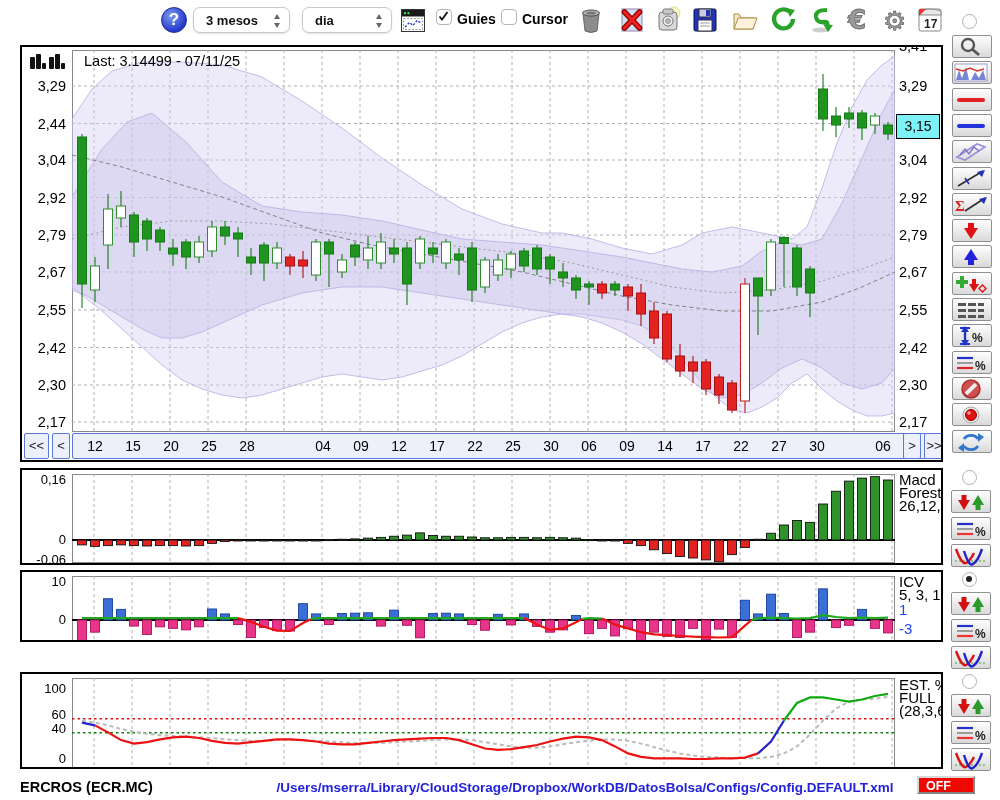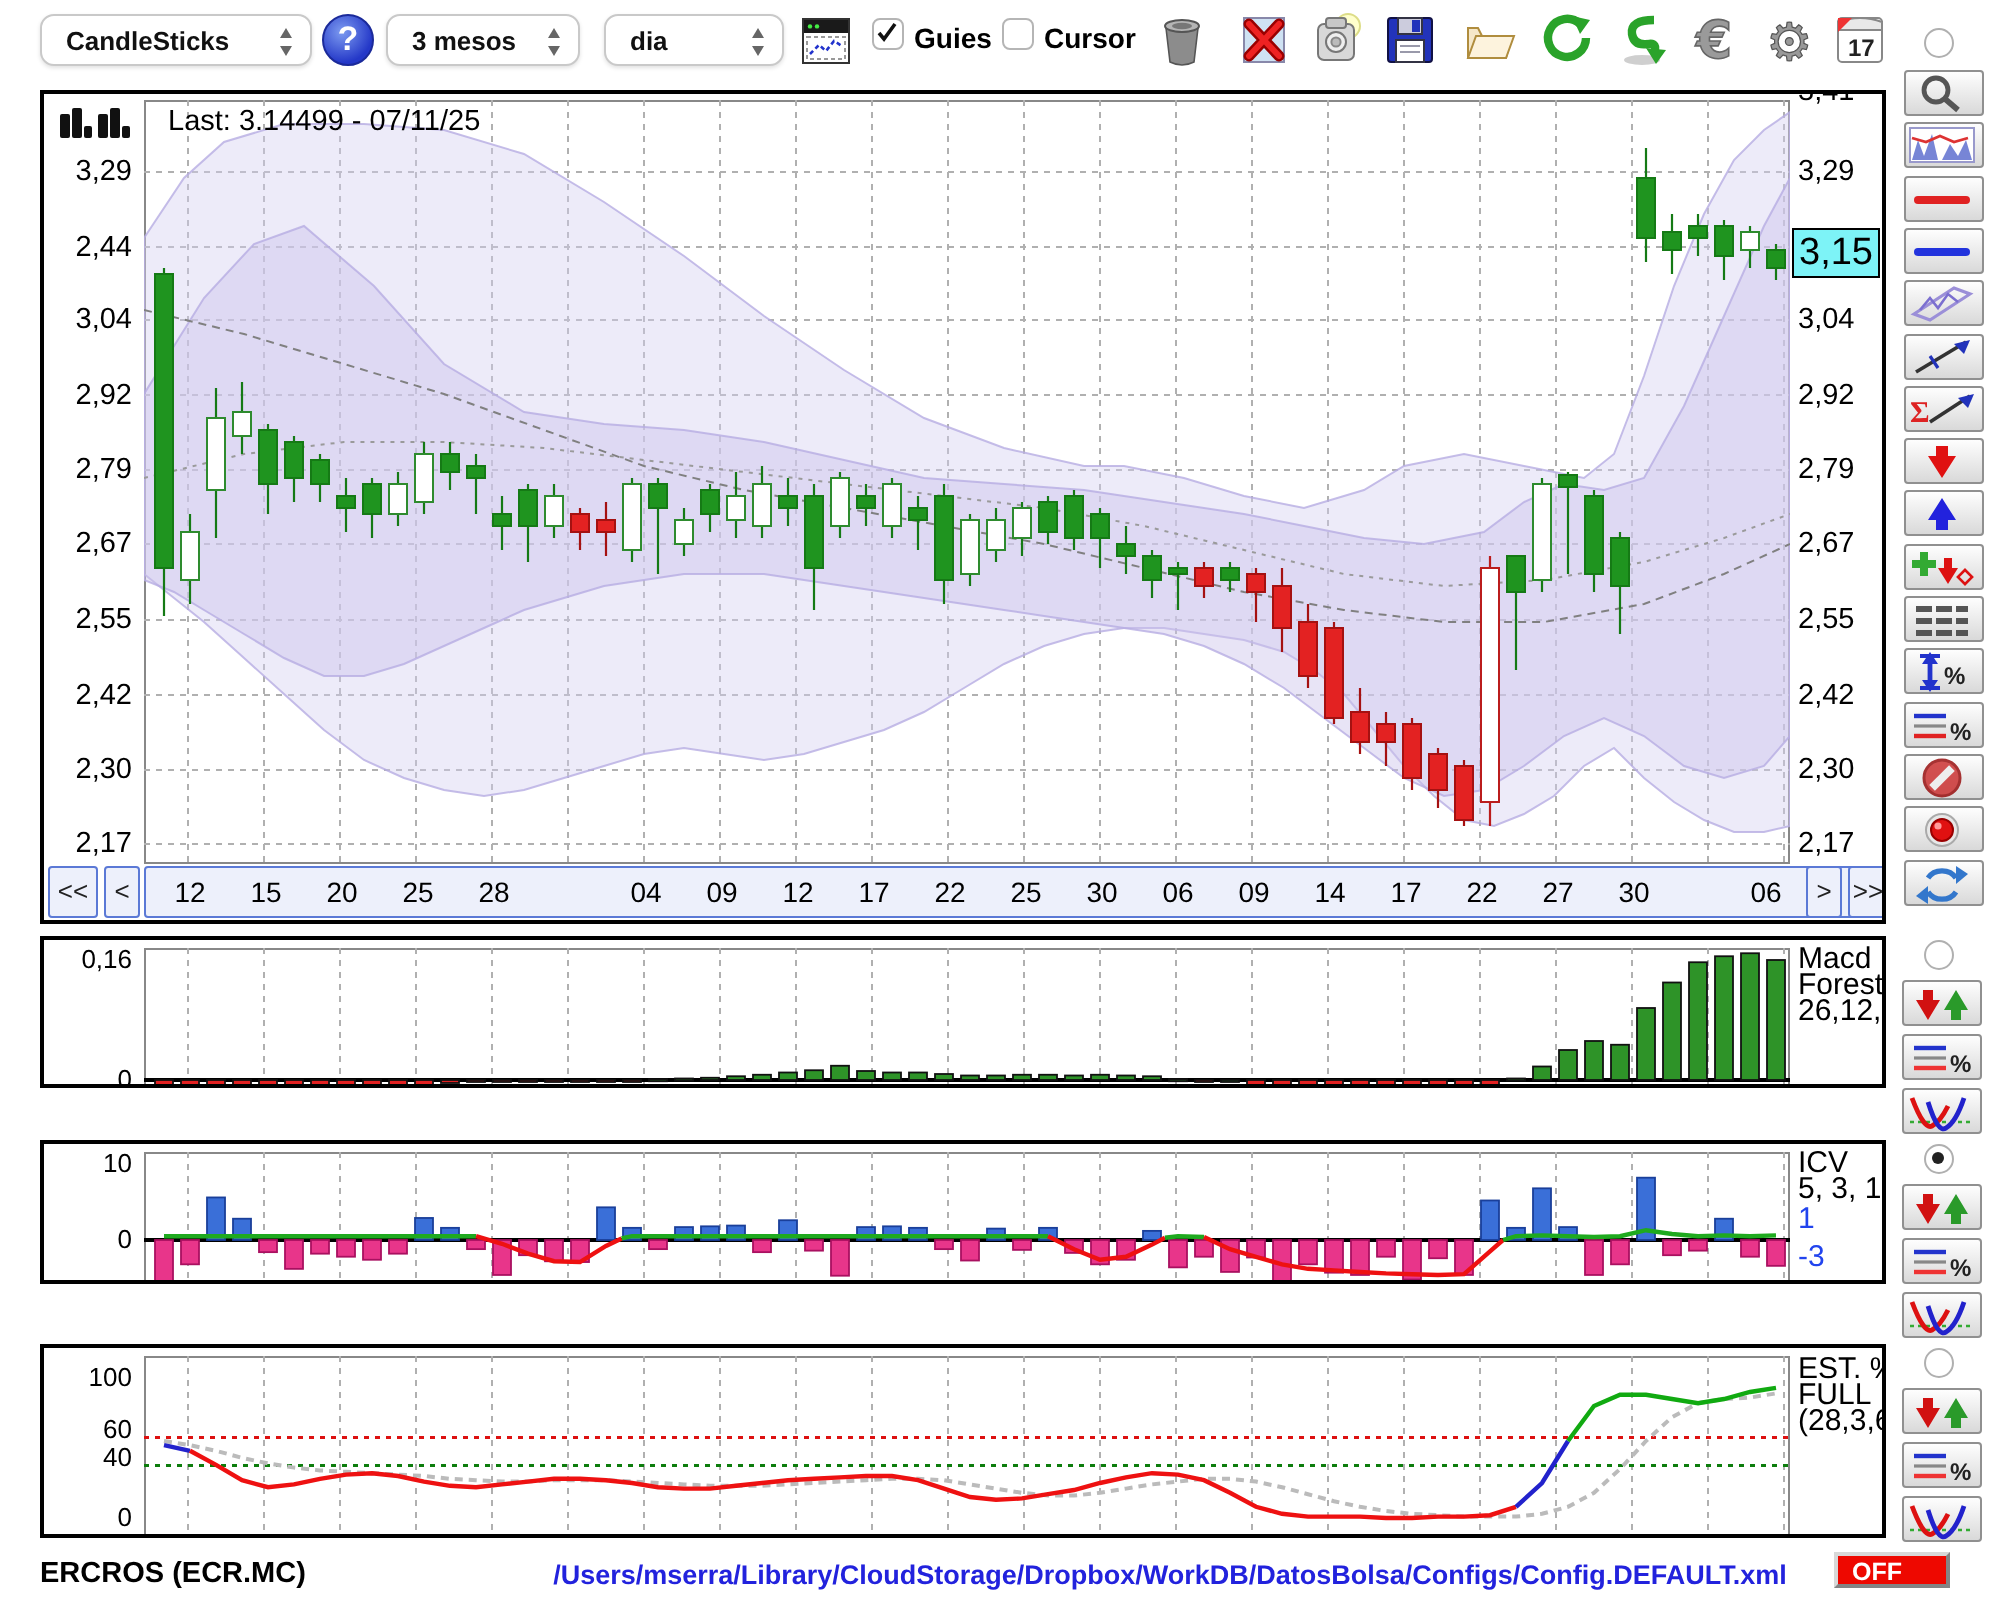--- a/index.html
+++ b/index.html
@@ -18,31 +18,27 @@
 .chev:after{content:"";position:absolute;left:1px;bottom:0;border-left:3.5px solid transparent;border-right:3.5px solid transparent;border-top:5px solid #666}
 .cb{position:absolute;top:9px;width:16px;height:16px;border:1.5px solid #b5b5b5;border-radius:4px;background:#fff;box-sizing:border-box}
 .cblab{position:absolute;top:11px;font-size:14px;font-weight:bold;color:#000}
 .navbtn{position:absolute;top:0;height:26px;border:1.5px solid #5b79d6;background:#edf0fb;border-radius:2px;box-sizing:border-box;font-size:13px;color:#222;text-align:center;line-height:23px}
 .datebox{position:absolute;top:0;height:26px;border:1.5px solid #5b79d6;background:#edf0fb;border-radius:2px;box-sizing:border-box}
 .datelab{position:absolute;top:4px;font-size:14px;color:#000;transform:translateX(-50%)}
 .tbtn{position:absolute;left:952px;width:40px;height:23px;background:linear-gradient(#fefefe,#d9d9d9);border:1px solid #909090;border-radius:2px;box-sizing:border-box}
 .gbtn{position:absolute;width:40px;height:23px;background:linear-gradient(#fefefe,#d9d9d9);border:1px solid #909090;border-radius:2px;box-sizing:border-box}
 .radio{position:absolute;width:15px;height:15px;border:1.5px solid #b0b0b0;border-radius:50%;background:#fff;box-sizing:border-box}
 .radio.sel:after{content:"";position:absolute;left:3px;top:3px;width:6px;height:6px;border-radius:50%;background:#222}
-.tag{position:absolute;background:#7df3f7;border:1.5px solid #000;font-size:19px;text-align:center;box-sizing:border-box}
+.tag{position:absolute;background:#7df3f7;border:1.5px solid #000;font-size:14px;text-align:center;box-sizing:border-box}
 #statusbar{position:absolute;left:0;top:772px;width:1000px;height:28px;background:#fff}
 </style>
 </head>
 <body>
 
 <div id="toolbar" class="abs" style="left:0;top:0;width:1000px;height:40px;background:#fff">
-  <div class="dd" style="left:20px;width:136px">
-      <span class="txt">CandleSticks</span>
-      <span class="chev"></span>
-    </div>
   <div class="abs" style="left:161px;top:7px;width:26px;height:26px;border-radius:50%;background:radial-gradient(circle at 9px 8px,#7d9bf0,#2438c8 70%);border:1px solid #1b2a9a;box-sizing:border-box;color:#fff;font-weight:bold;font-size:17px;text-align:center;line-height:24px">?</div>
   <div class="dd" style="left:193px;width:97px">
       <span class="txt">3 mesos</span>
       <span class="chev"></span>
     </div>
   <div class="dd" style="left:302px;width:90px">
       <span class="txt">dia</span>
       <span class="chev"></span>
     </div>
   <div class="abs" style="left:401px;top:9px;width:24px;height:23px">
@@ -347,21 +343,21 @@
           <div class="datelab" style="left:706px">27</div>
           <div class="datelab" style="left:744px">30</div>
           <div class="datelab" style="left:810px">06</div>
         </div>
       </div>
     <div class="navbtn" style="left:881px;width:18px">&gt;</div>
     <div class="navbtn" style="left:902px;width:20px">&gt;&gt;</div>
   </div>
 </div>
 
-<div id="macdFrame" class="frame" style="top:468px;height:76px">
+<div id="macdFrame" class="frame" style="top:468px;height:97px">
   <div class="wm">Histgrama MACD</div>
   <div id="macdLabels">
       <div class="ylab2" style="top:2px">0,16</div>
       <div class="ylab2" style="top:62px">0</div>
       <div class="ylab2" style="top:82px">-0,06</div>
     </div>
   <div class="plot" style="left:50px;top:4px;width:823px;height:89px"></div>
   <svg id="svgMacd" class="abs" style="left:50px;top:4px" width="823" height="89" viewBox="70 472 823 89">
       <line x1="92" x2="92" y1="472" y2="561" stroke="#b0b0b0" stroke-width="1" stroke-dasharray="3 3"></line>
       <line x1="130" x2="130" y1="472" y2="561" stroke="#b0b0b0" stroke-width="1" stroke-dasharray="3 3"></line>

